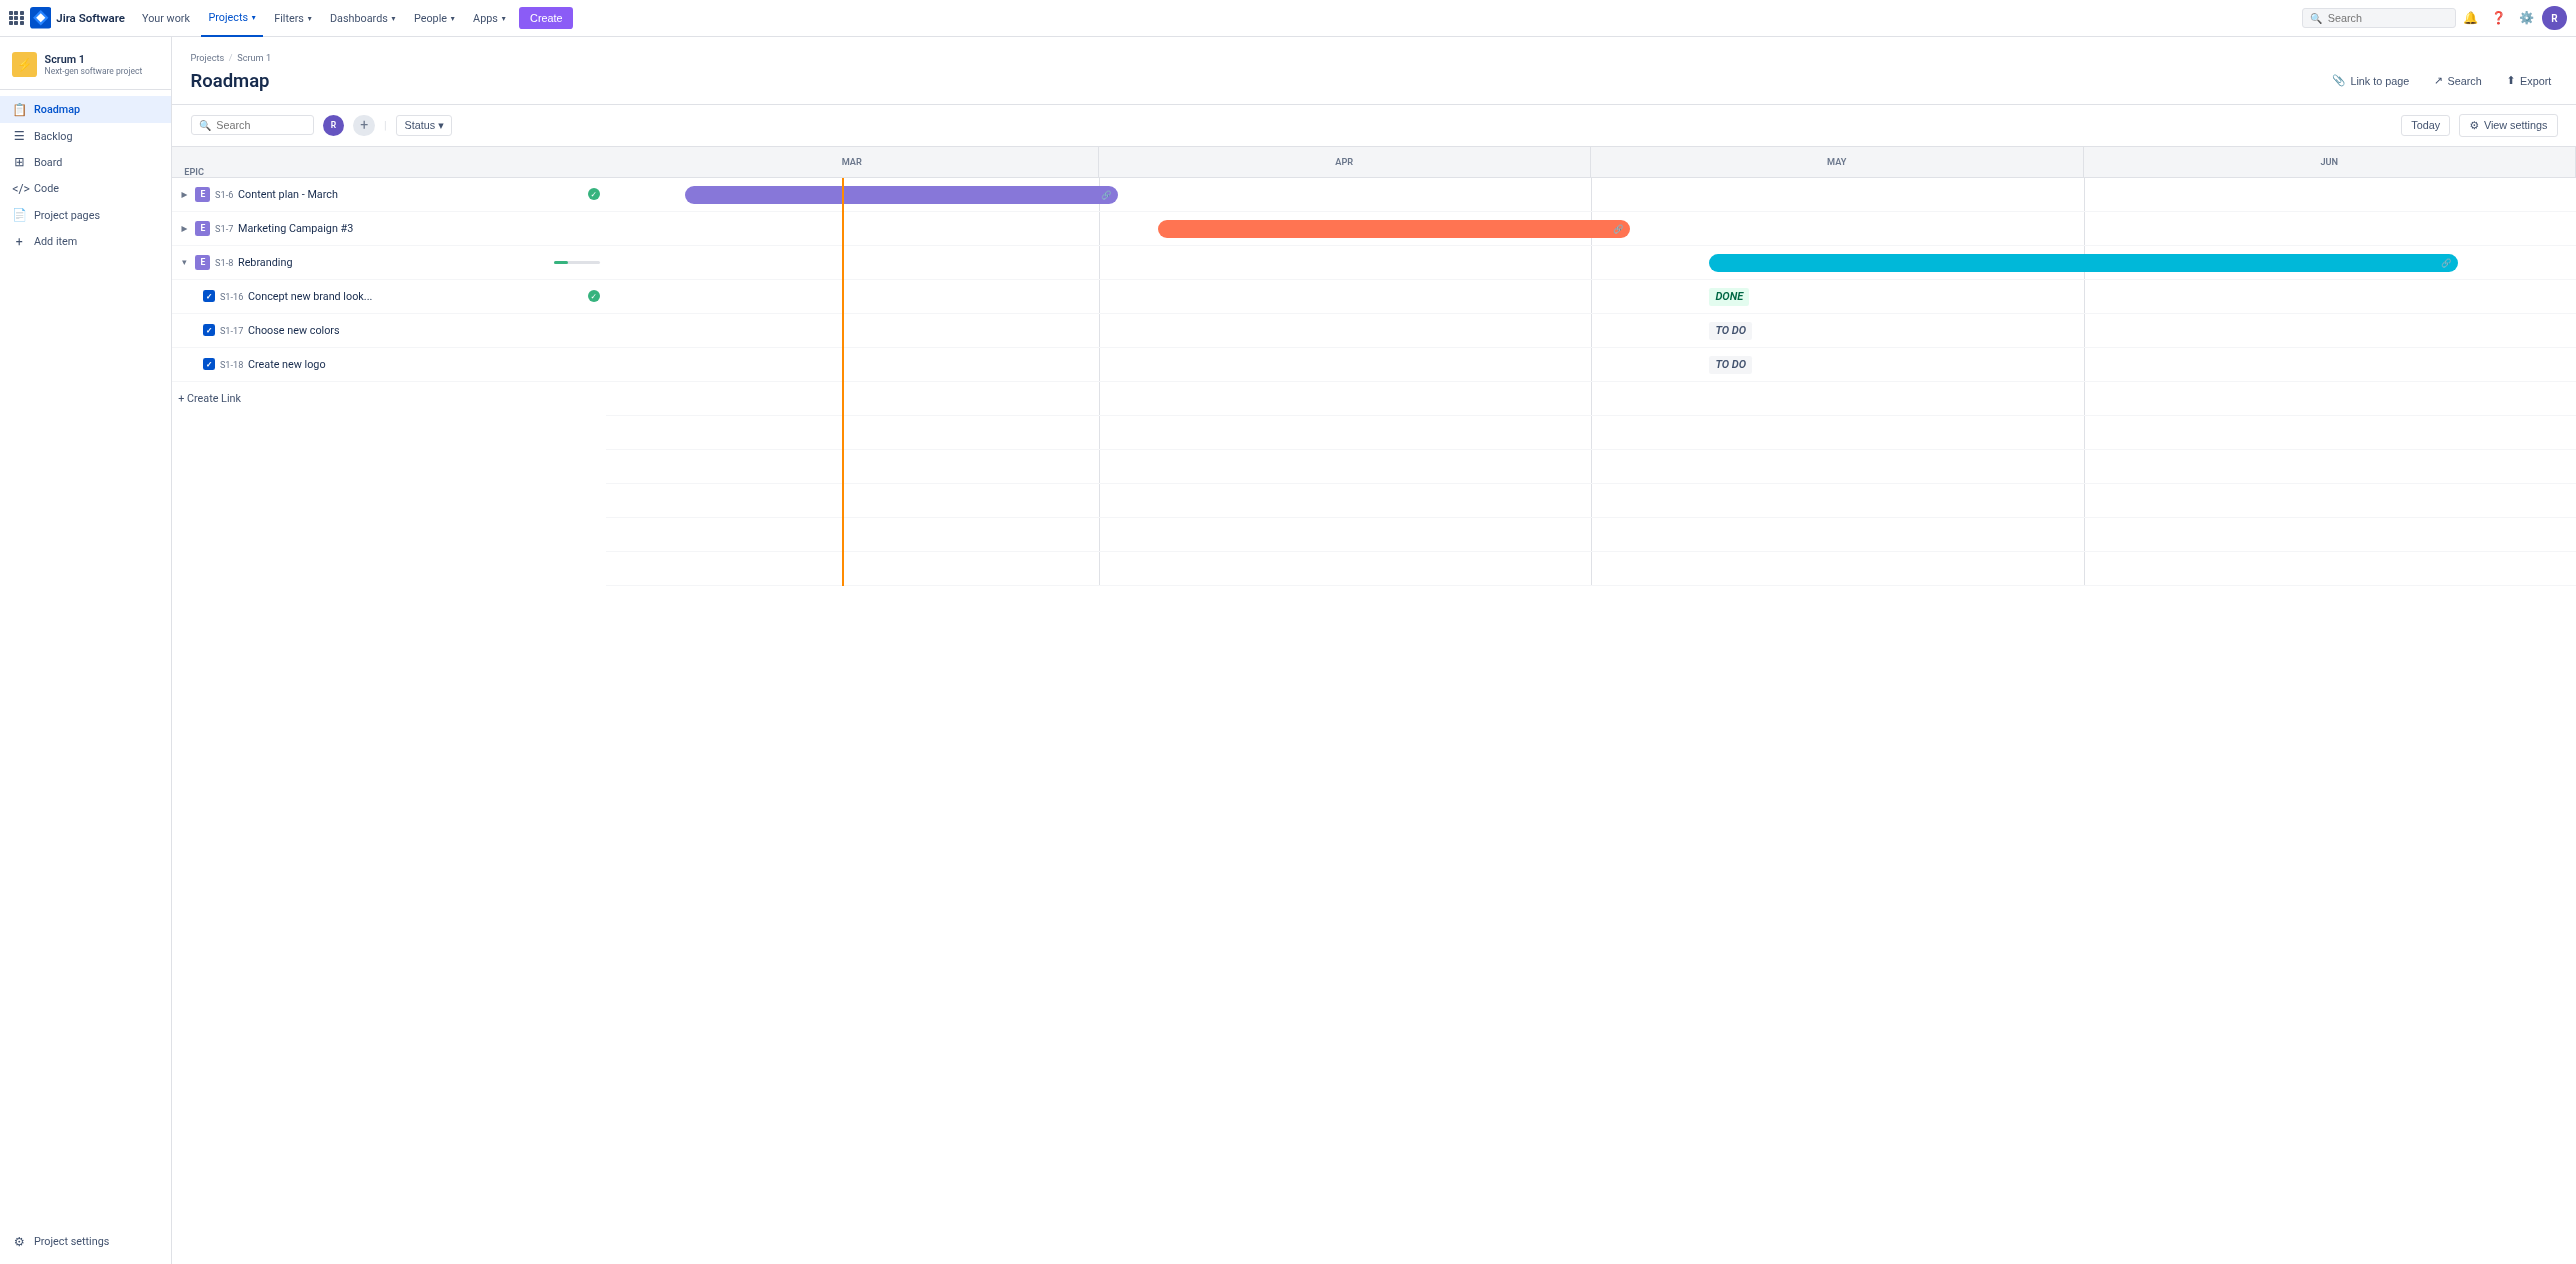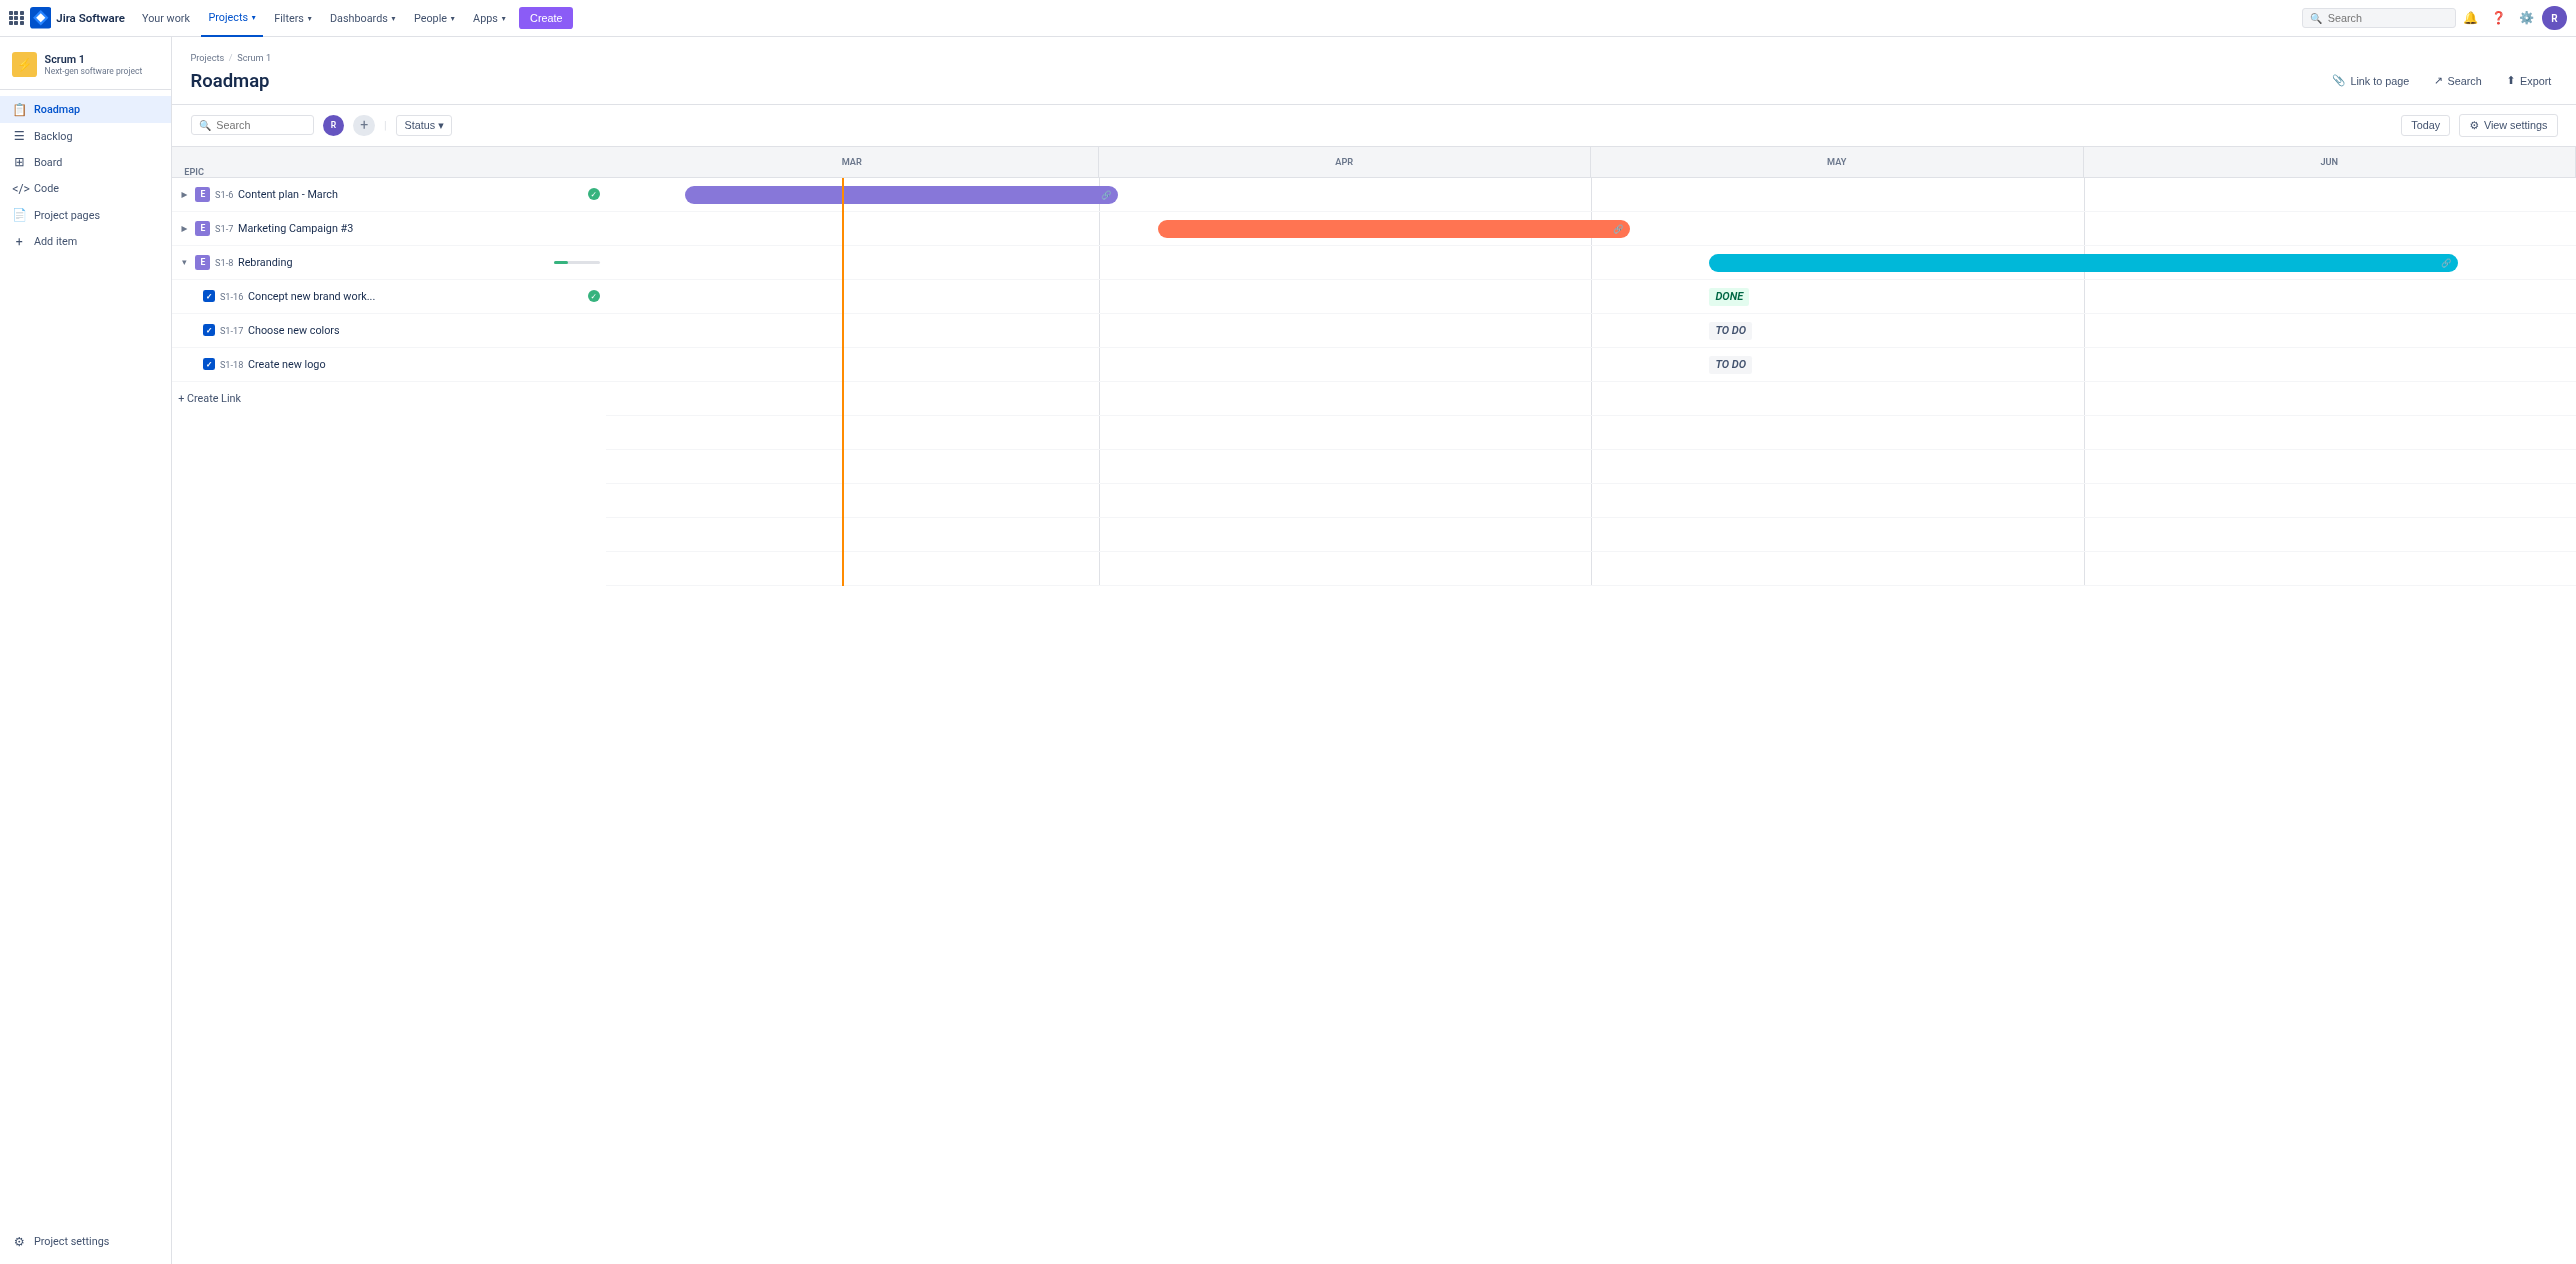--- a/index.html
+++ b/index.html
@@ -682,21 +682,21 @@
           <span class="epic-id">S1-8</span>
           <span class="epic-name">Rebranding</span>
           <div class="progress-bar-container">
             <div class="progress-bar-fill" style="width:30%;"></div>
           </div>
         </div>
 
         <div class="epic-row sub-item">
           <div class="epic-type-icon blue" style="width:12.3px;height:12.3px;font-size:7.7px;">✓</div>
           <span class="epic-id">S1-16</span>
-          <span class="epic-name">Concept new brand work...</span>
+          <span class="epic-name">Concept new brand look...</span>
           <div class="done-icon">✓</div>
         </div>
         <div class="epic-row sub-item">
           <div class="epic-type-icon blue" style="width:12.3px;height:12.3px;font-size:7.7px;">✓</div>
           <span class="epic-id">S1-17</span>
           <span class="epic-name">Choose new colors</span>
         </div>
         <div class="epic-row sub-item">
           <div class="epic-type-icon blue" style="width:12.3px;height:12.3px;font-size:7.7px;">✓</div>
           <span class="epic-id">S1-18</span>

